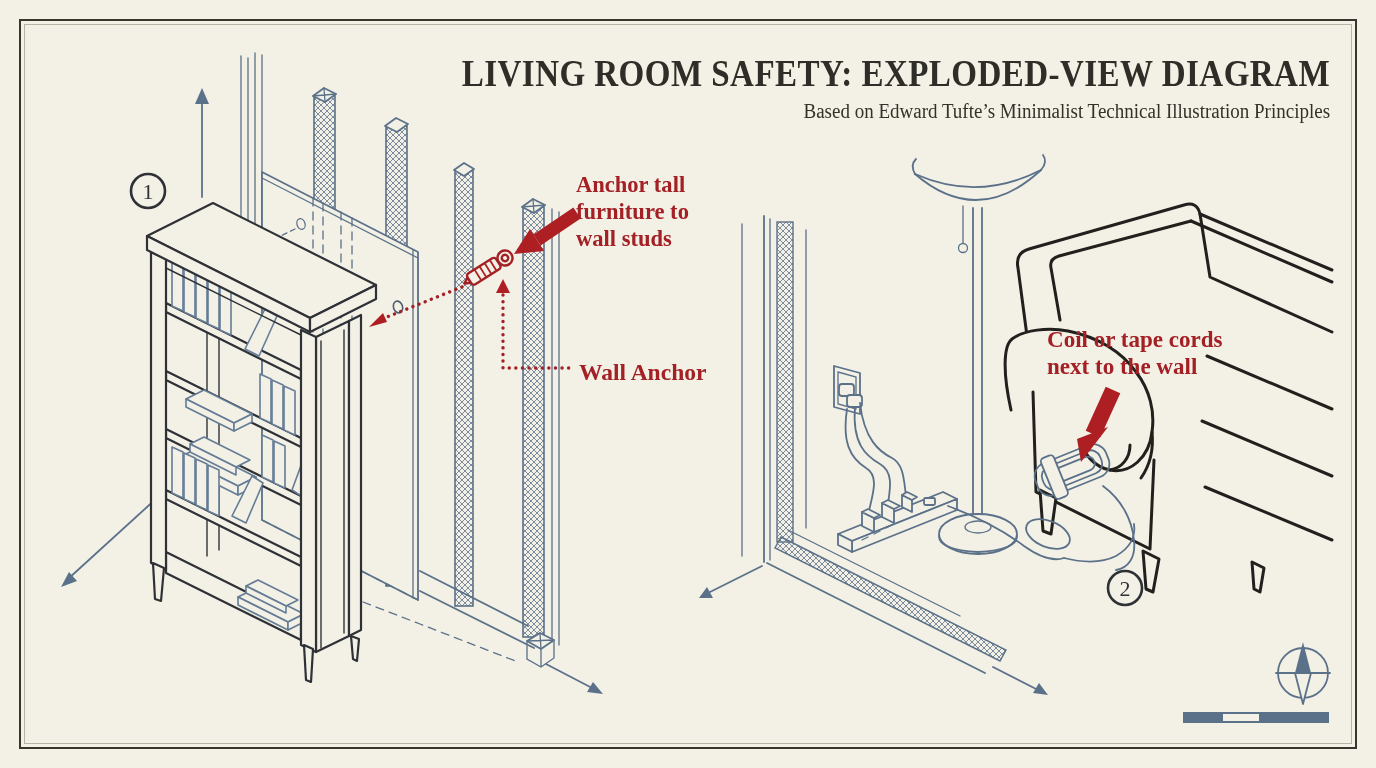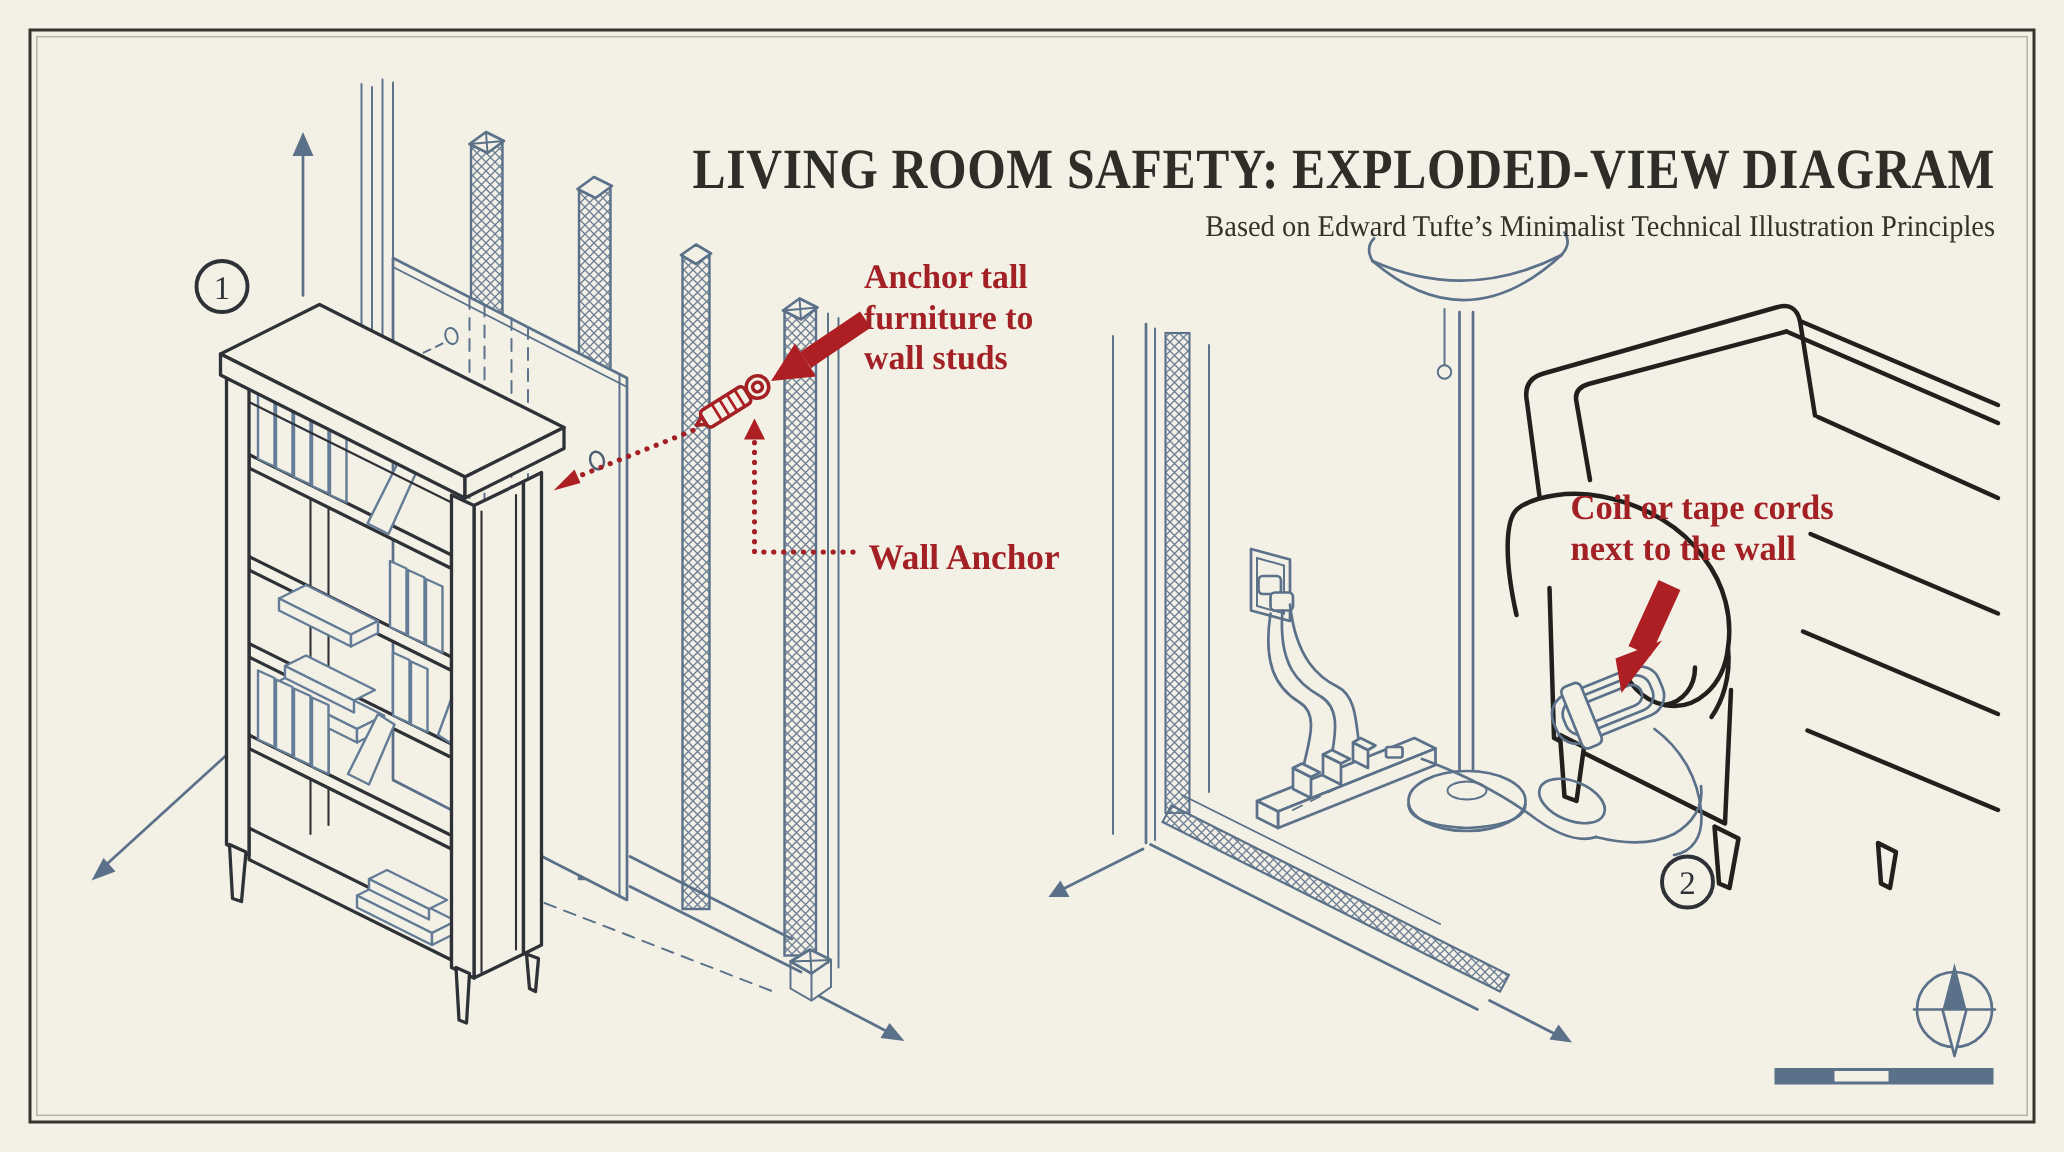--- a/index.html
+++ b/index.html
@@ -5,21 +5,21 @@
   html,body{margin:0;padding:0;}
   body{
     width:1376px;height:768px;position:relative;overflow:hidden;
     background:var(--paper,#f3f0e6);
     font-family:"Liberation Serif","DejaVu Serif",serif;
   }
   .frame-outer{position:absolute;inset:19px;border:2.5px solid var(--frame,#38352e);pointer-events:none;}
   .frame-inner{position:absolute;inset:24px;border:1px solid var(--frame_inner,#bab4a5);pointer-events:none;}
   svg{position:absolute;left:0;top:0;}
 
-  .header{position:absolute;top:54px;right:46px;text-align:right;color:var(--ink_text,#2f2d28);margin-top:40px;}
+  .header{position:absolute;top:54px;right:46px;text-align:right;color:var(--ink_text,#2f2d28);}
   .title{
     font-size:38px;font-weight:bold;letter-spacing:.5px;white-space:nowrap;
     transform:scaleX(.87);transform-origin:right center;line-height:1.05;
   }
   .subtitle{
     font-size:20px;font-weight:normal;margin-top:6px;white-space:nowrap;
     transform:scaleX(.95);transform-origin:right center;color:#343129;
   }
   .callout{
     position:absolute;color:var(--accent_red,#a32025);font-weight:bold;

